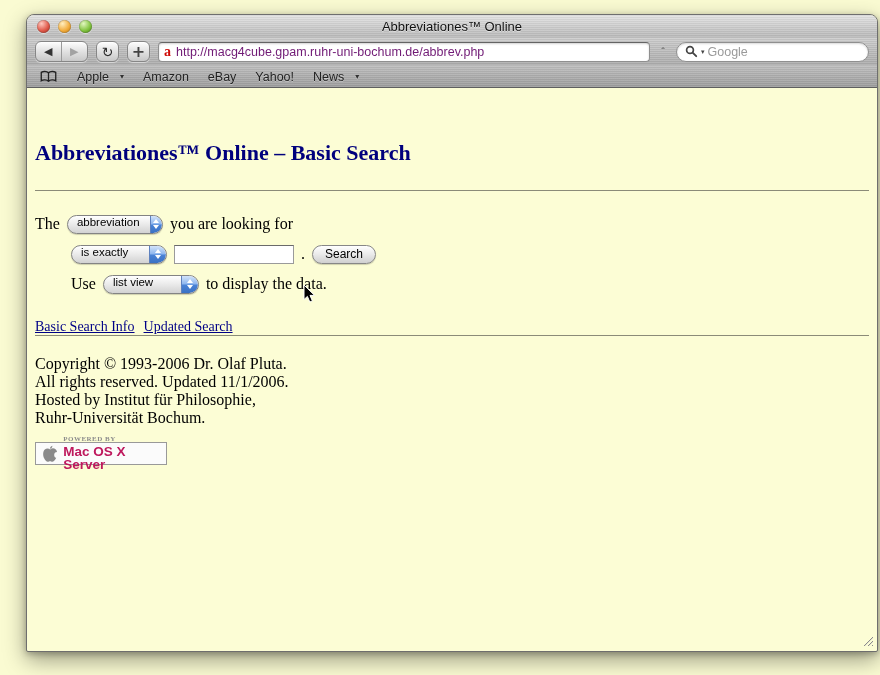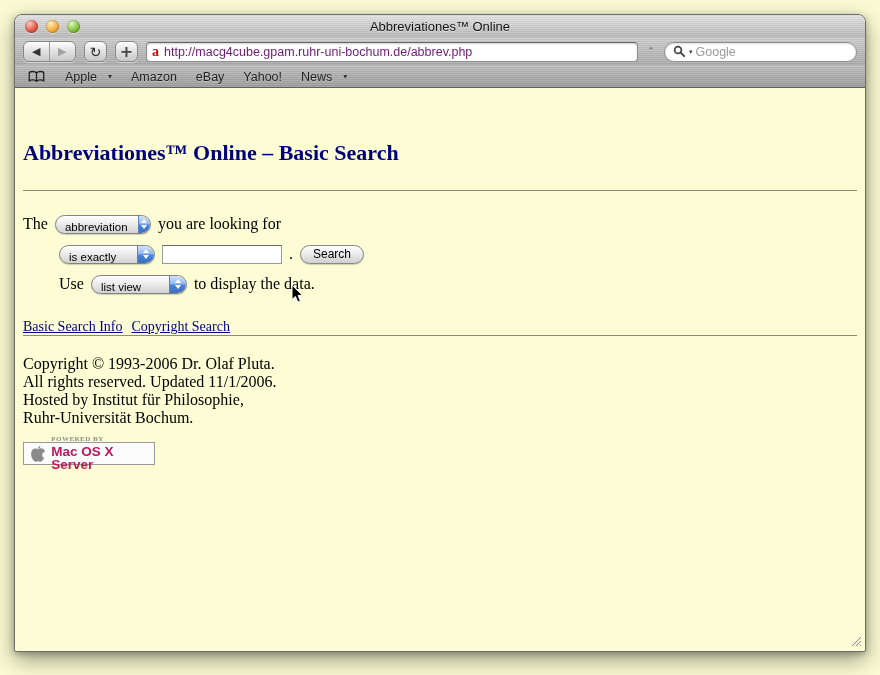--- a/index.html
+++ b/index.html
@@ -1,21 +1,21 @@
 <!DOCTYPE html>
 <html><head>
 <meta charset="utf-8">
 <style>
   * { margin:0; padding:0; box-sizing:border-box; }
   html,body { width:880px; height:675px; }
   body { background:#fafbd2; font-family:"Liberation Sans", sans-serif; position:relative; overflow:hidden; }
 
   
   .window {
-    position:absolute; left:14px; top:14px; width:852px; height:638px;
+    position:absolute; left:26px; top:14px; width:852px; height:638px;
     border:1px solid #6e6e6e; border-radius:8px 8px 2px 2px;
     box-shadow:0 8px 22px rgba(0,0,0,.38), 0 2px 6px rgba(0,0,0,.25);
     overflow:hidden; background:#fcfdd5;
   }
   
   .titlebar {
     height:23px; position:relative; display:flex; align-items:center; justify-content:center;
     border-bottom:1px solid rgba(0,0,0,.14);
     background:
       repeating-linear-gradient(0deg, rgba(255,255,255,.10) 0 1px, rgba(0,0,0,.04) 1px 2px),
@@ -89,21 +89,21 @@
   }
   h1.page-title { font-size:22px; font-weight:bold; color:#00007d; margin:52px 0 24px 0; font-family:"Liberation Serif", serif; }
   hr.rule { border:none; border-top:1px solid #8b8b78; margin:0; }
   .form-row { margin-top:23px; display:flex; align-items:center; gap:7px; height:20px; }
   .form-row + .form-row { margin-top:10px;padding-left:36px; }
 
   .aqua-select {
     width:96px; height:19px; border:1px solid #838383; border-radius:10px;
     background:linear-gradient(#ffffff,#ececec 45%,#d2d2d2);
     box-shadow:0 1px 1px rgba(0,0,0,.18);
-    display:inline-flex; align-items:flex-end; font-family:"Liberation Sans", sans-serif;
+    display:inline-flex; align-items:flex-start; font-family:"Liberation Sans", sans-serif;
     font-size:11.5px; color:#000; padding-left:9px; position:relative; overflow:hidden;gap:8px;
   }
   .aqua-select .label { flex:1; white-space:nowrap; }
   .aqua-cap {
     width:17px; height:100%; margin-left:2px;
     border-left:1px solid #5f82bf; border-radius:0 9px 9px 0;
     background:linear-gradient(#d3e4fa,#8cb5ee 48%,#4a83d6 52%,#3a71c4);
     display:flex; flex-direction:column; align-items:center; justify-content:center; gap:2px;
   }
   .tri-up   { width:0; height:0; border-left:3px solid transparent; border-right:3px solid transparent; border-bottom:4px solid #fff; }
@@ -246,21 +246,21 @@
         <span class="aqua-cap">
             <span class="tri-up"></span>
             <span class="tri-down"></span>
           </span>
       </span>
       <span>to display the data.</span>
     </div>
 
     <div class="links-row">
       <a href="#">Basic Search Info</a>
-      <a href="#">Copyright Search</a>
+      <a href="#">Updated Search</a>
     </div>
 
     <hr class="rule rule2">
 
     <div class="copyright">
       <div>Copyright © 1993-2006 Dr. Olaf Pluta.</div>
       <div>All rights reserved. Updated 11/1/2006.</div>
       <div>Hosted by Institut für Philosophie,</div>
       <div>Ruhr-Universität Bochum.</div>
     </div>

